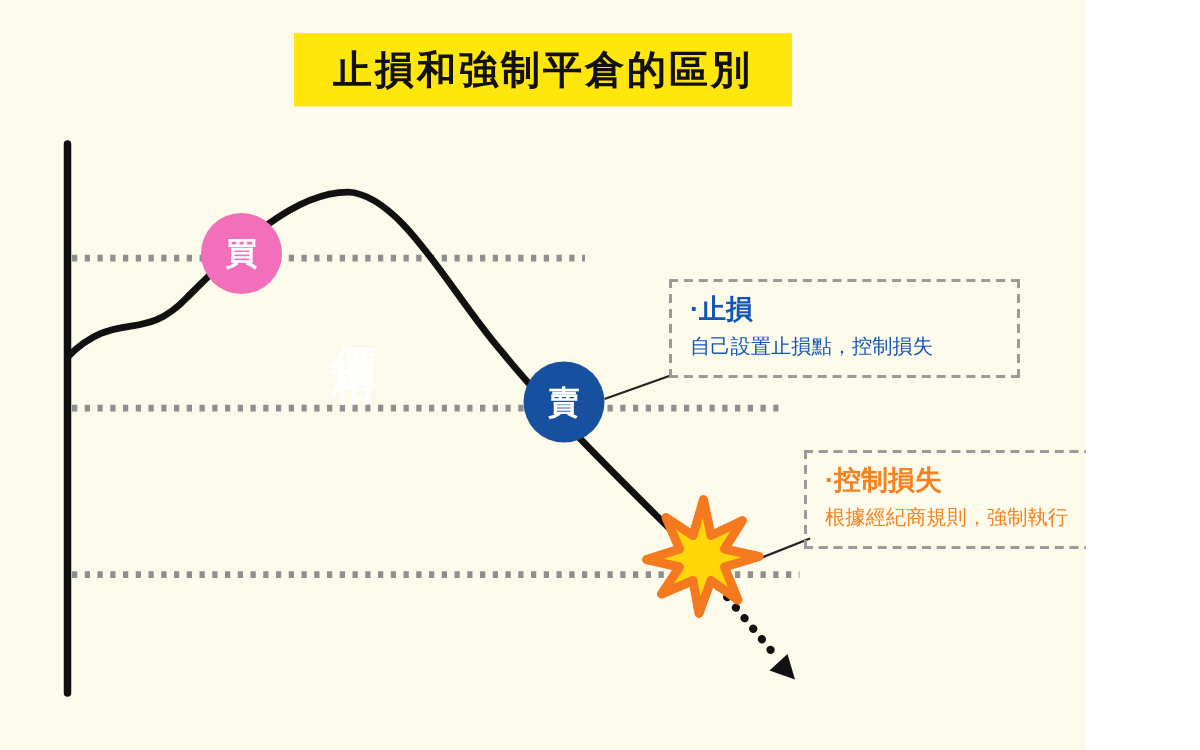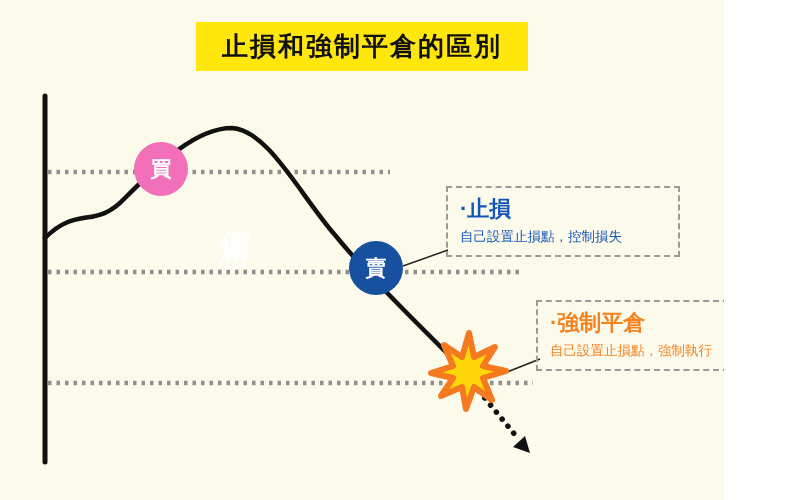--- a/index.html
+++ b/index.html
@@ -40,21 +40,21 @@
     color:#fff;font-size:21px;font-weight:bold;
   }
   .dot.buy{left:134px;top:142px;background:#F170B9;}
   .dot.sell{left:349px;top:241px;background:#17509F;}
   .callout{
     position:absolute;
     border:2px dashed #9a9a9a;
     padding:7px 12px 9px 12px;
     background:transparent;
   }
-  .callout .c-title{font-size:22px;font-weight:bold;line-height:1.3;}
+  .callout .c-title{font-size:18px;font-weight:bold;line-height:1.3;}
   .callout .c-desc{font-size:13.5px;font-weight:normal;margin-top:4px;line-height:1.4;white-space:nowrap;}
   .callout.stop{left:446px;top:186px;width:206px;}
   .callout.stop .c-title,.callout.stop .c-desc{color:#1456B8;}
   .callout.forced{left:536px;top:300px;width:214px;}
   .callout.forced .c-title,.callout.forced .c-desc{color:#F5821F;}
 </style>
 </head>
 <body>
 
 <div class="stage">
@@ -84,17 +84,17 @@
 
   <div class="dot buy">買</div>
   <div class="dot sell">賣</div>
 
   <div class="callout stop">
     <div class="c-title">·止損</div>
     <div class="c-desc">自己設置止損點，控制損失</div>
   </div>
 
   <div class="callout forced">
-    <div class="c-title">·強制平倉</div>
-    <div class="c-desc">自己設置止損點，強制執行</div>
+    <div class="c-title">·控制損失</div>
+    <div class="c-desc">根據經紀商規則，強制執行</div>
   </div>
 
 </div>
 
 </body></html>

